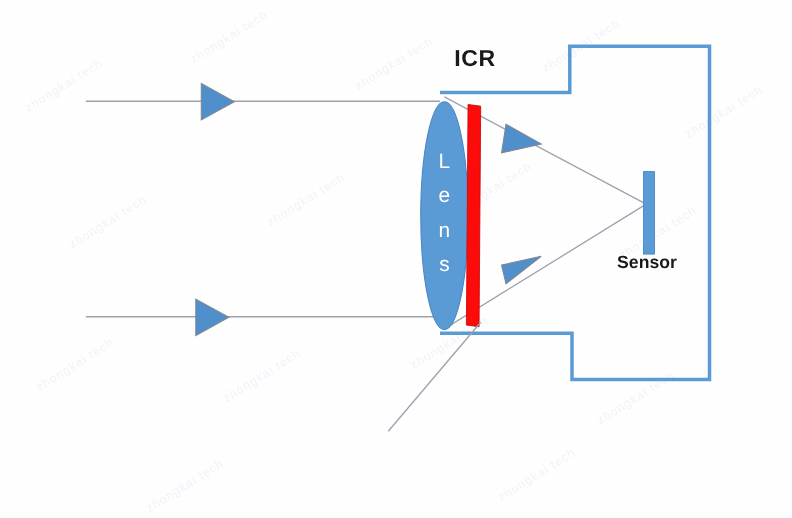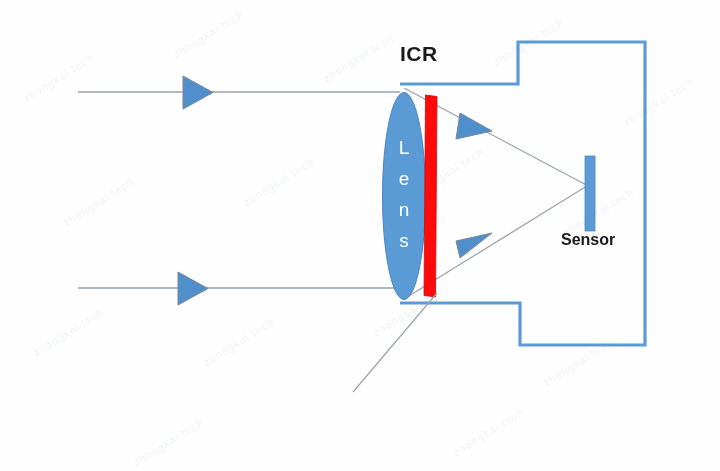--- a/index.html
+++ b/index.html
@@ -31,21 +31,21 @@
     transform: rotate(-32deg);
     white-space: nowrap;
     pointer-events: none;
     user-select: none;
   }
   .lbl {
     position: absolute;
     white-space: nowrap;
   }
   #icr-label {
-    left: 400px;
+    left: 413px;
     top: 42px;
     font-size: 21px;
     font-weight: bold;
     color: #1a1a1a;
     letter-spacing: 0.5px;
   }
   #sensor-label {
     left: 561px;
     top: 231px;
     font-size: 16px;

